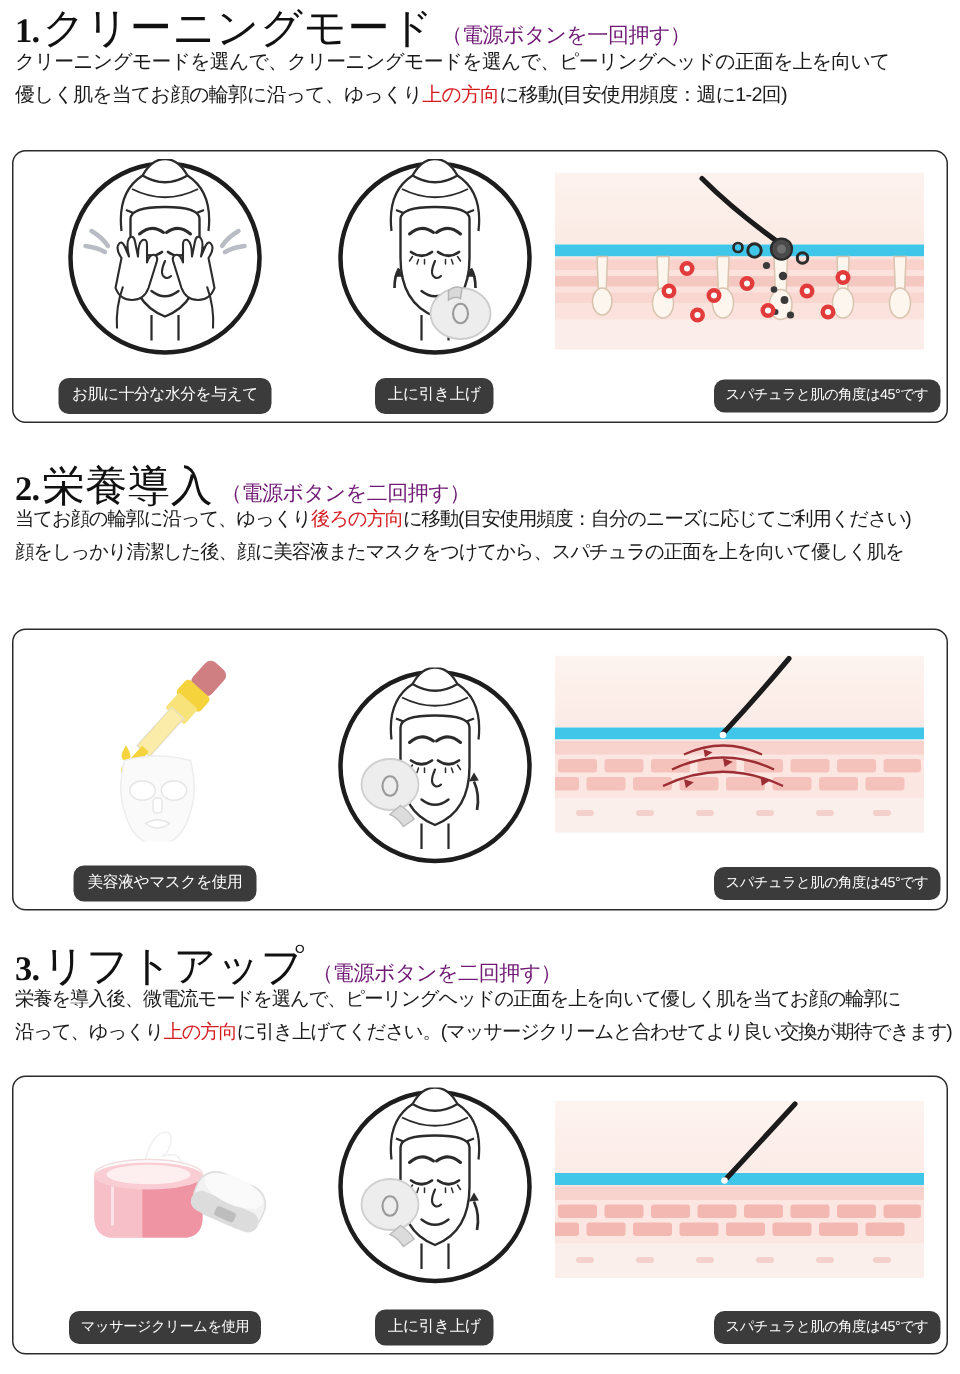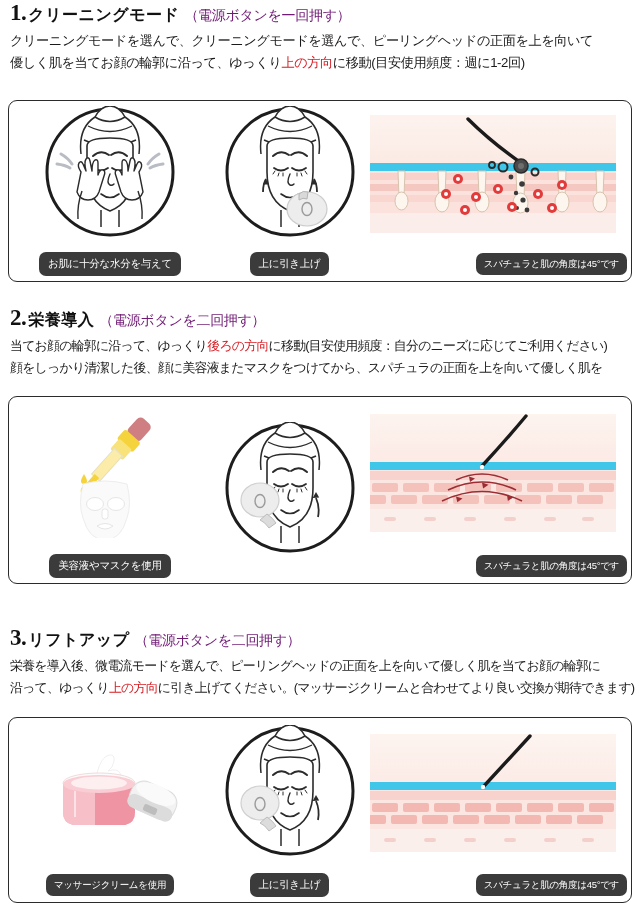--- a/index.html
+++ b/index.html
@@ -34,22 +34,22 @@
   .sec-num {
     font-family: "Liberation Serif", "DejaVu Serif", serif;
     font-weight: bold;
     font-size: 23px;
     letter-spacing: -0.5px;
     color: #111;
     margin-right: 2px;
   }
   .sec-title {
     font-family: "DejaVu Sans", "Liberation Sans", sans-serif;
-    font-weight: bold;
-    font-size: 16px;
+    font-weight: normal;
+    font-size: 28px;
     letter-spacing: 0.5px;
     color: #111;
   }
   .sec-sub {
     font-size: 14px;
     font-weight: normal;
     color: #701a75;
     margin-left: 5px;
     letter-spacing: -0.3px;
   }
@@ -69,21 +69,21 @@
   
   .panel {
     position: absolute;
     left: 8px;
     width: 624px;
     border: 1.6px solid #2b2b2b;
     border-radius: 9px;
     background: #fff;
   }
   #panel-1 { top: 100px;  height: 182px; }
-  #panel-2 { top: 91px;   height: 188px; }
+  #panel-2 { top: 114px;   height: 188px; }
   #panel-3 { top: 92px;   height: 186px; }
 
   .cells { position: relative; width: 100%; height: 100%; }
 
   .cell {
     position: absolute;
     top: 0; height: 100%;
     display: flex;
     flex-direction: column;
     align-items: center;

